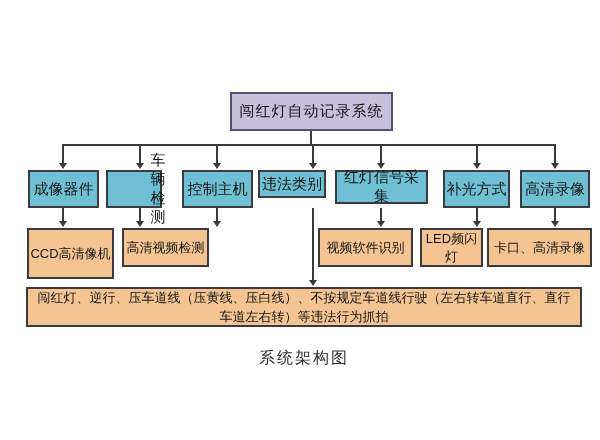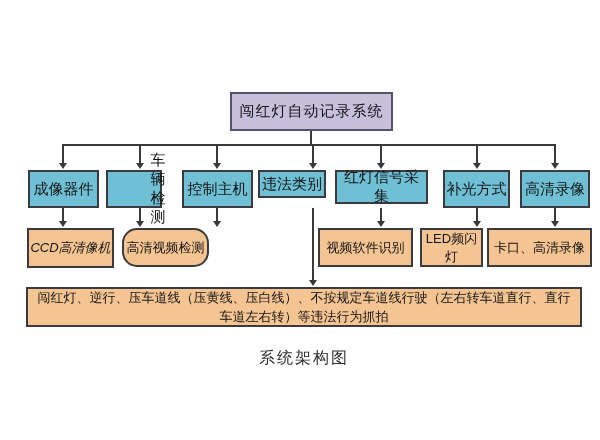--- a/index.html
+++ b/index.html
@@ -60,22 +60,22 @@
   <div class="vline" style="left:380px;top:208px;height:13px;"></div>
   <div class="arrowhead" style="left:377px;top:221px;"></div>
   <div class="vline" style="left:476px;top:208px;height:13px;"></div>
   <div class="arrowhead" style="left:473px;top:221px;"></div>
   <div class="vline" style="left:554px;top:208px;height:13px;"></div>
   <div class="arrowhead" style="left:551px;top:221px;"></div>
 
   <div class="vline" style="left:312px;top:208px;height:72px;"></div>
   <div class="arrowhead" style="left:309px;top:280px;"></div>
 
-  <div class="node lv3" style="left:27px;top:228px;width:87px;height:40px;font-style:italic;">CCD高清像机</div>
-  <div class="node lv3" style="left:122px;top:228px;width:87px;height:39px;border-radius:15px;">高清视频检测</div>
+  <div class="node lv3" style="left:27px;top:228px;width:87px;height:51px;">CCD高清像机</div>
+  <div class="node lv3" style="left:122px;top:228px;width:87px;height:39px;">高清视频检测</div>
   <div class="node lv3" style="left:318px;top:228px;width:95px;height:39px;">视频软件识别</div>
   <div class="node lv3" style="left:420px;top:228px;width:63px;height:39px;">LED频闪灯</div>
   <div class="node lv3" style="left:487px;top:228px;width:105px;height:39px;">卡口、高清录像</div>
 
   <div class="node wide" style="left:26px;top:287px;width:556px;height:40px;">闯红灯、逆行、压车道线（压黄线、压白线）、不按规定车道线行驶（左右转车道直行、直行车道左右转）等违法行为抓拍</div>
 
   <div class="caption">系统架构图</div>
 
 </div>
 

